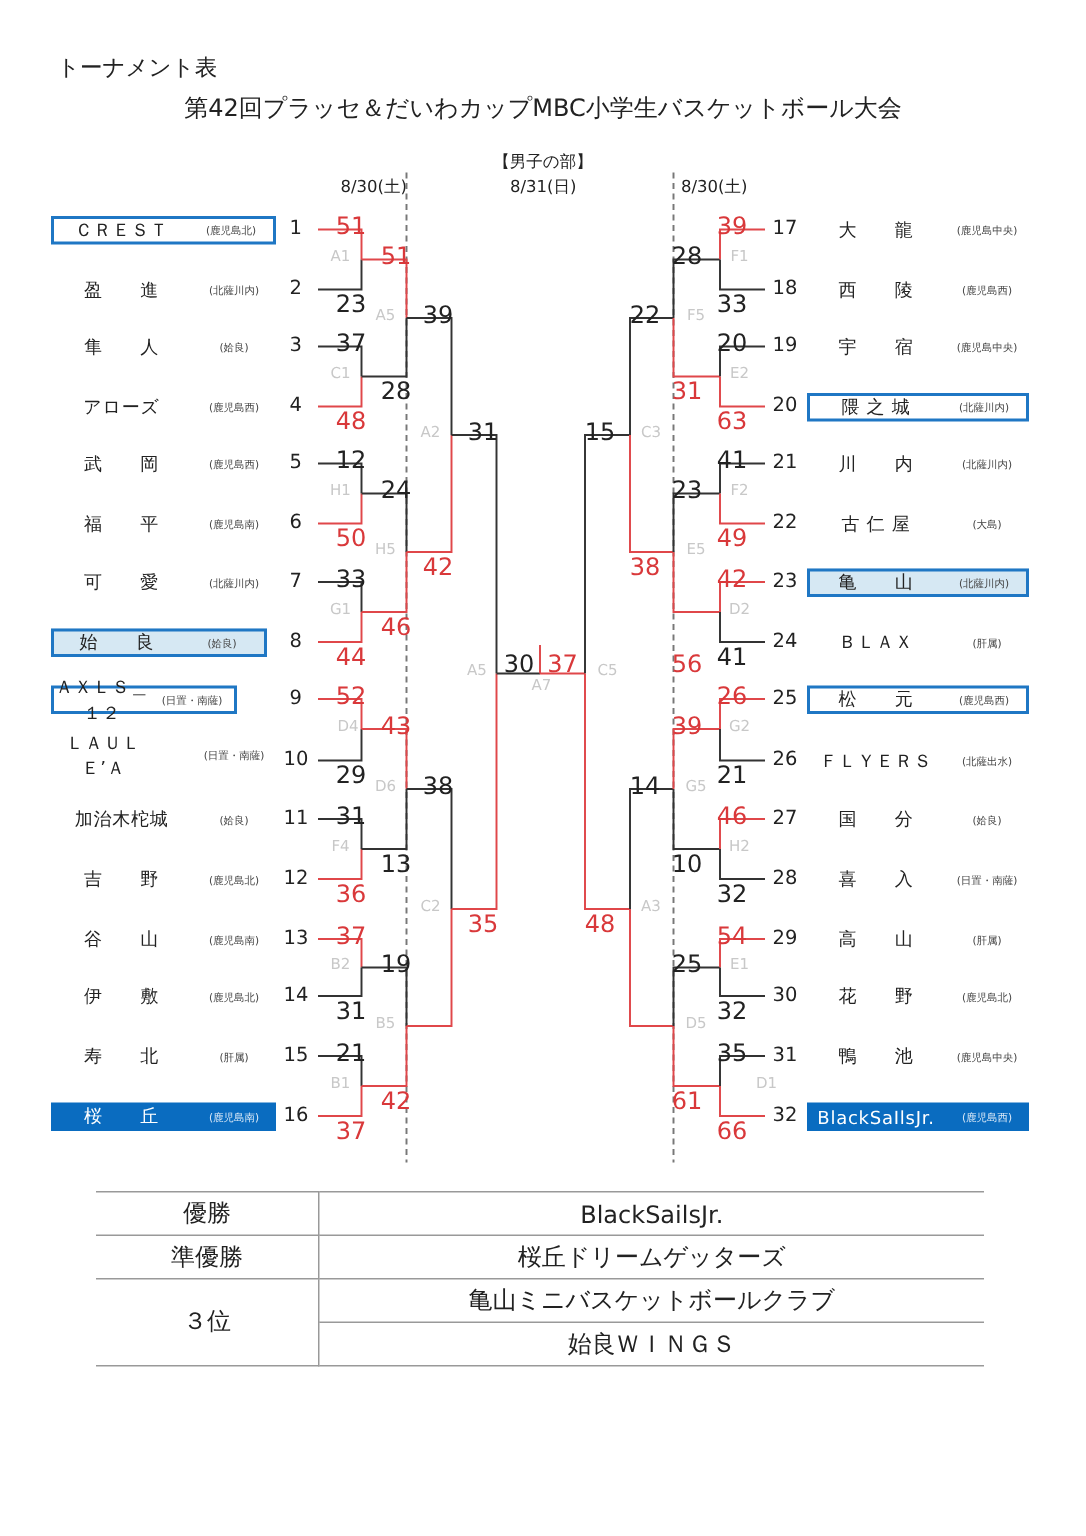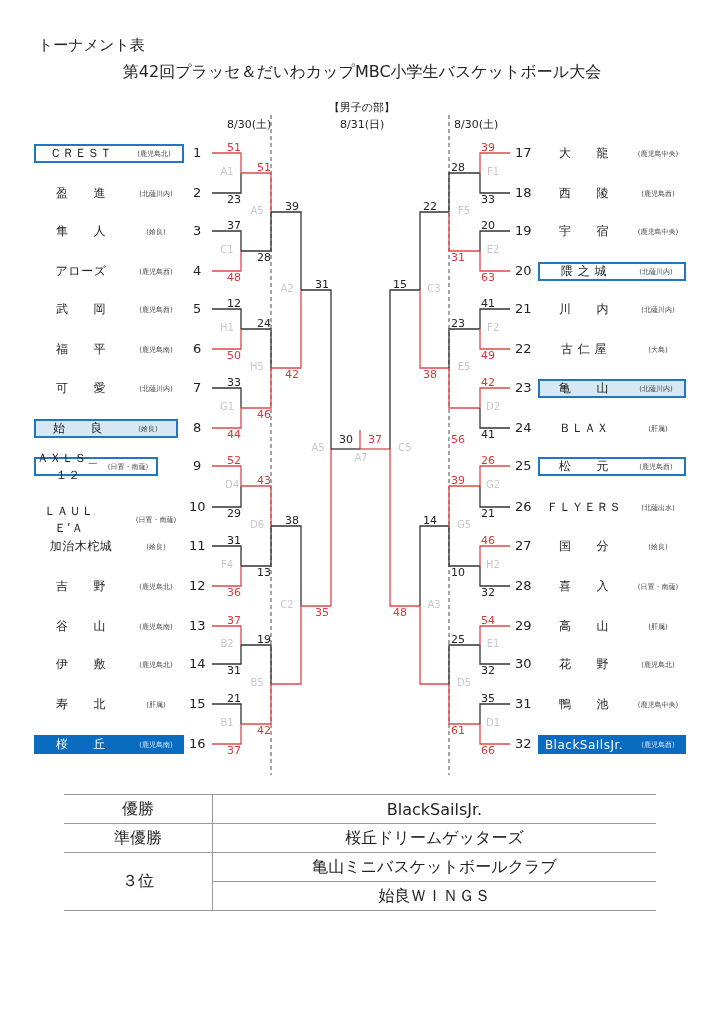--- a/index.html
+++ b/index.html
@@ -11,21 +11,21 @@
   .division { left:0; width:724px; top:100px; text-align:center; font-size:11px; }
   .date { top:117px; font-size:11px; }
   .team { position:absolute; height:19px; display:flex; align-items:center; box-sizing:border-box; font-size:12px; }
   .team .name { flex:1; text-align:center; letter-spacing:0.5px; }
   .team .region { font-size:7px; color:#444; width:56px; text-align:center; }
   .team.outlined { border:2px solid #1f77c4; }
   .team.light { background:#d6e8f3; border:2px solid #1f77c4; }
   .team.filled { background:#0a6cc0; color:#fff; }
   .team.filled .region { color:#dbe9f7; }
   .seed { position:absolute; font-size:13px; width:24px; }
-  .score { position:absolute; font-size:11px; width:24px; text-align:center; }
+  .score { position:absolute; font-size:16px; width:24px; text-align:center; }
   .score.win { color:#d9383a; }
   .score.lose { color:#222; }
   .mlabel { position:absolute; font-size:10px; color:#c8c8c8; width:24px; text-align:center; }
   svg.bracket { position:absolute; left:0; top:0; }
   table.results { position:absolute; left:64px; top:794px; width:592px; border-collapse:collapse; font-size:16px; }
   table.results td { border-top:1px solid #999; border-bottom:1px solid #999; height:28px; text-align:center; padding:0; }
   table.results td.rank { width:148px; border-right:1px solid #999; }
 </style>
 </head>
 <body>
@@ -146,21 +146,21 @@
     <span class="region">(北薩川内)</span>
   </div>
 <div class="team light" style="left:34px;top:419px;width:144px;">
     <span class="name">始　　良</span>
     <span class="region">(姶良)</span>
   </div>
 <div class="team outlined" style="left:34px;top:457px;width:124px;">
     <span class="name">ＡＸＬＳ＿１２</span>
     <span class="region">(日置・南薩)</span>
   </div>
-<div class="team" style="left:34px;top:510px;width:150px;gap:24px;">
+<div class="team" style="left:34px;top:494px;width:150px;gap:24px;">
     <span class="name">ＬＡＵＬＥ’Ａ</span>
     <span class="region">(日置・南薩)</span>
   </div>
 <div class="team" style="left:34px;top:537px;width:150px;">
     <span class="name">加治木柁城</span>
     <span class="region">(姶良)</span>
   </div>
 <div class="team" style="left:34px;top:577px;width:150px;">
     <span class="name">吉　　野</span>
     <span class="region">(鹿児島北)</span>
@@ -348,21 +348,21 @@
 <div class="score win" style="left:476px;top:454px;">26</div>
 <div class="mlabel" style="left:481px;top:479px;">G2</div>
 <div class="score lose" style="left:476px;top:507px;">21</div>
 <div class="score win" style="left:476px;top:534px;">46</div>
 <div class="mlabel" style="left:481px;top:559px;">H2</div>
 <div class="score lose" style="left:476px;top:586px;">32</div>
 <div class="score win" style="left:476px;top:614px;">54</div>
 <div class="mlabel" style="left:481px;top:638px;">E1</div>
 <div class="score lose" style="left:476px;top:664px;">32</div>
 <div class="score lose" style="left:476px;top:692px;">35</div>
-<div class="mlabel" style="left:481px;top:717px;">D1</div>
+<div class="mlabel" style="left:481px;top:717px;padding-left:18px;">D1</div>
 <div class="score win" style="left:476px;top:744px;">66</div>
 
 <div class="score lose" style="left:446px;top:161px;">28</div>
 <div class="mlabel" style="left:452px;top:205px;">F5</div>
 <div class="score win" style="left:446px;top:251px;">31</div>
 <div class="score lose" style="left:446px;top:317px;">23</div>
 <div class="mlabel" style="left:452px;top:361px;">E5</div>
 <div class="score win" style="left:446px;top:388px;margin-top:45px;">56</div>
 <div class="score win" style="left:446px;top:474px;">39</div>
 <div class="mlabel" style="left:452px;top:519px;">G5</div>

